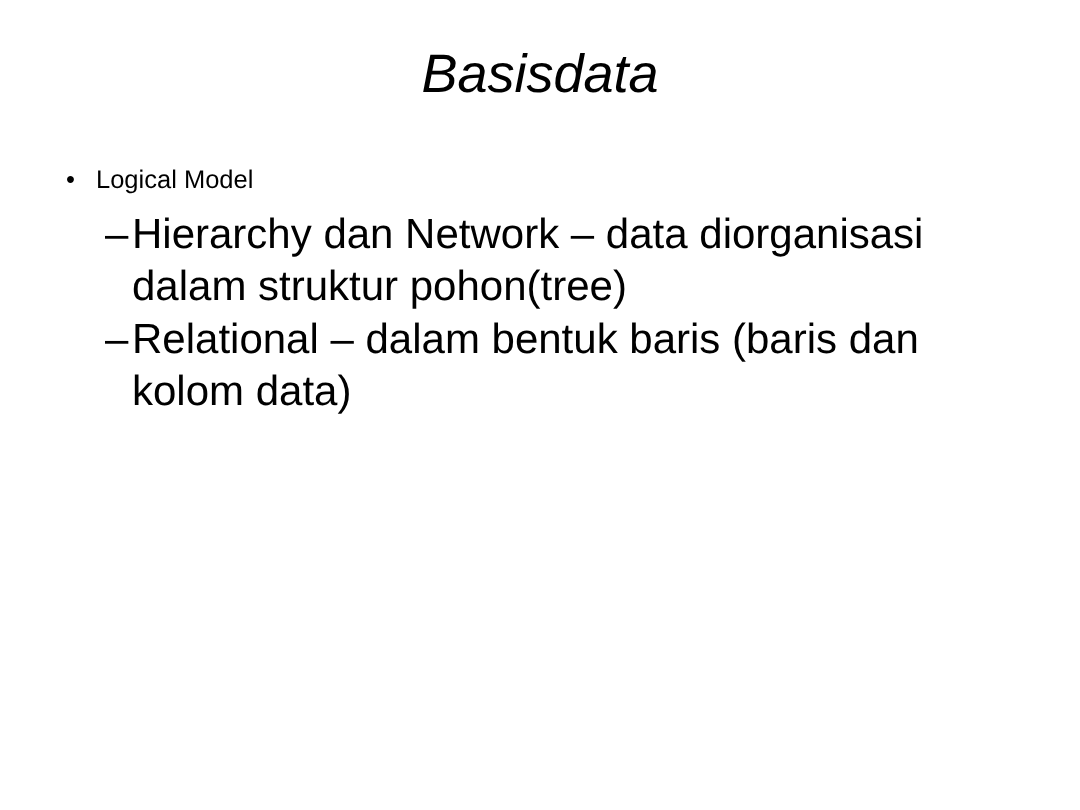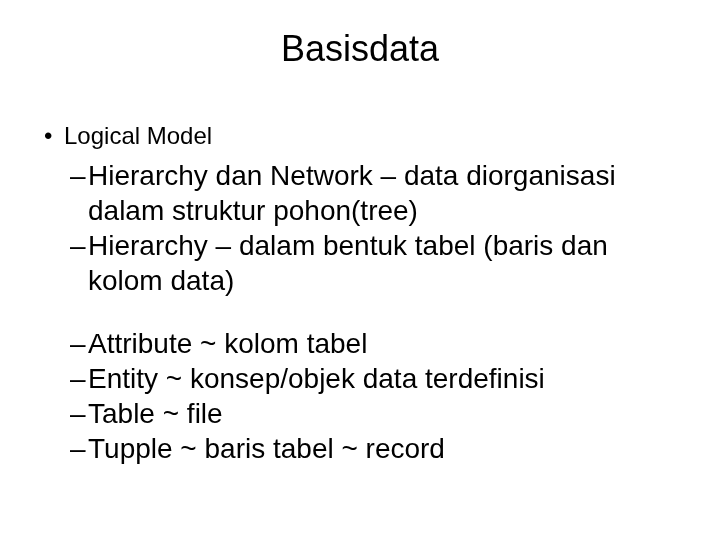--- a/index.html
+++ b/index.html
@@ -9,28 +9,29 @@
       background: #ffffff;
       font-family: Arial, Helvetica, sans-serif;
       color: #000000;
       padding: 20px 40px;
     }
     .title {
       text-align: center;
       font-size: 36px;
       font-weight: 400;
       margin-top: 8px;
-      margin-bottom: 52px;
+      margin-bottom: 40px;
+      font-style: italic;
     }
     .bullet-list {
       list-style: none;
       padding-left: 0;
     }
     .bullet-item {
-      font-size: 24px;
+      font-size: 17px;
       margin-bottom: 8px;
       padding-left: 24px;
       position: relative;
     }
     .bullet-item::before {
       content: "•";
       position: absolute;
       left: 4px;
       top: 0;
     }
@@ -54,22 +55,16 @@
   </style>
 </head>
 <body>
 
 <h1 class="title">Basisdata</h1>
 
 <ul class="bullet-list">
   <li class="bullet-item">Logical Model</li>
   <ul class="sub-list">
     <li class="sub-item">Hierarchy dan Network – data diorganisasi dalam struktur pohon(tree)</li>
-    <li class="sub-item">Hierarchy – dalam bentuk tabel (baris dan kolom data)</li>
+    <li class="sub-item">Relational – dalam bentuk baris (baris dan kolom data)</li>
   </ul>
 
-  <ul class="sub-list">
-    <li class="sub-item">Attribute ~ kolom tabel</li>
-    <li class="sub-item">Entity ~ konsep/objek data terdefinisi</li>
-    <li class="sub-item">Table ~ file</li>
-    <li class="sub-item">Tupple ~ baris tabel ~ record</li>
-  </ul>
 </ul>
 
 </body></html>

